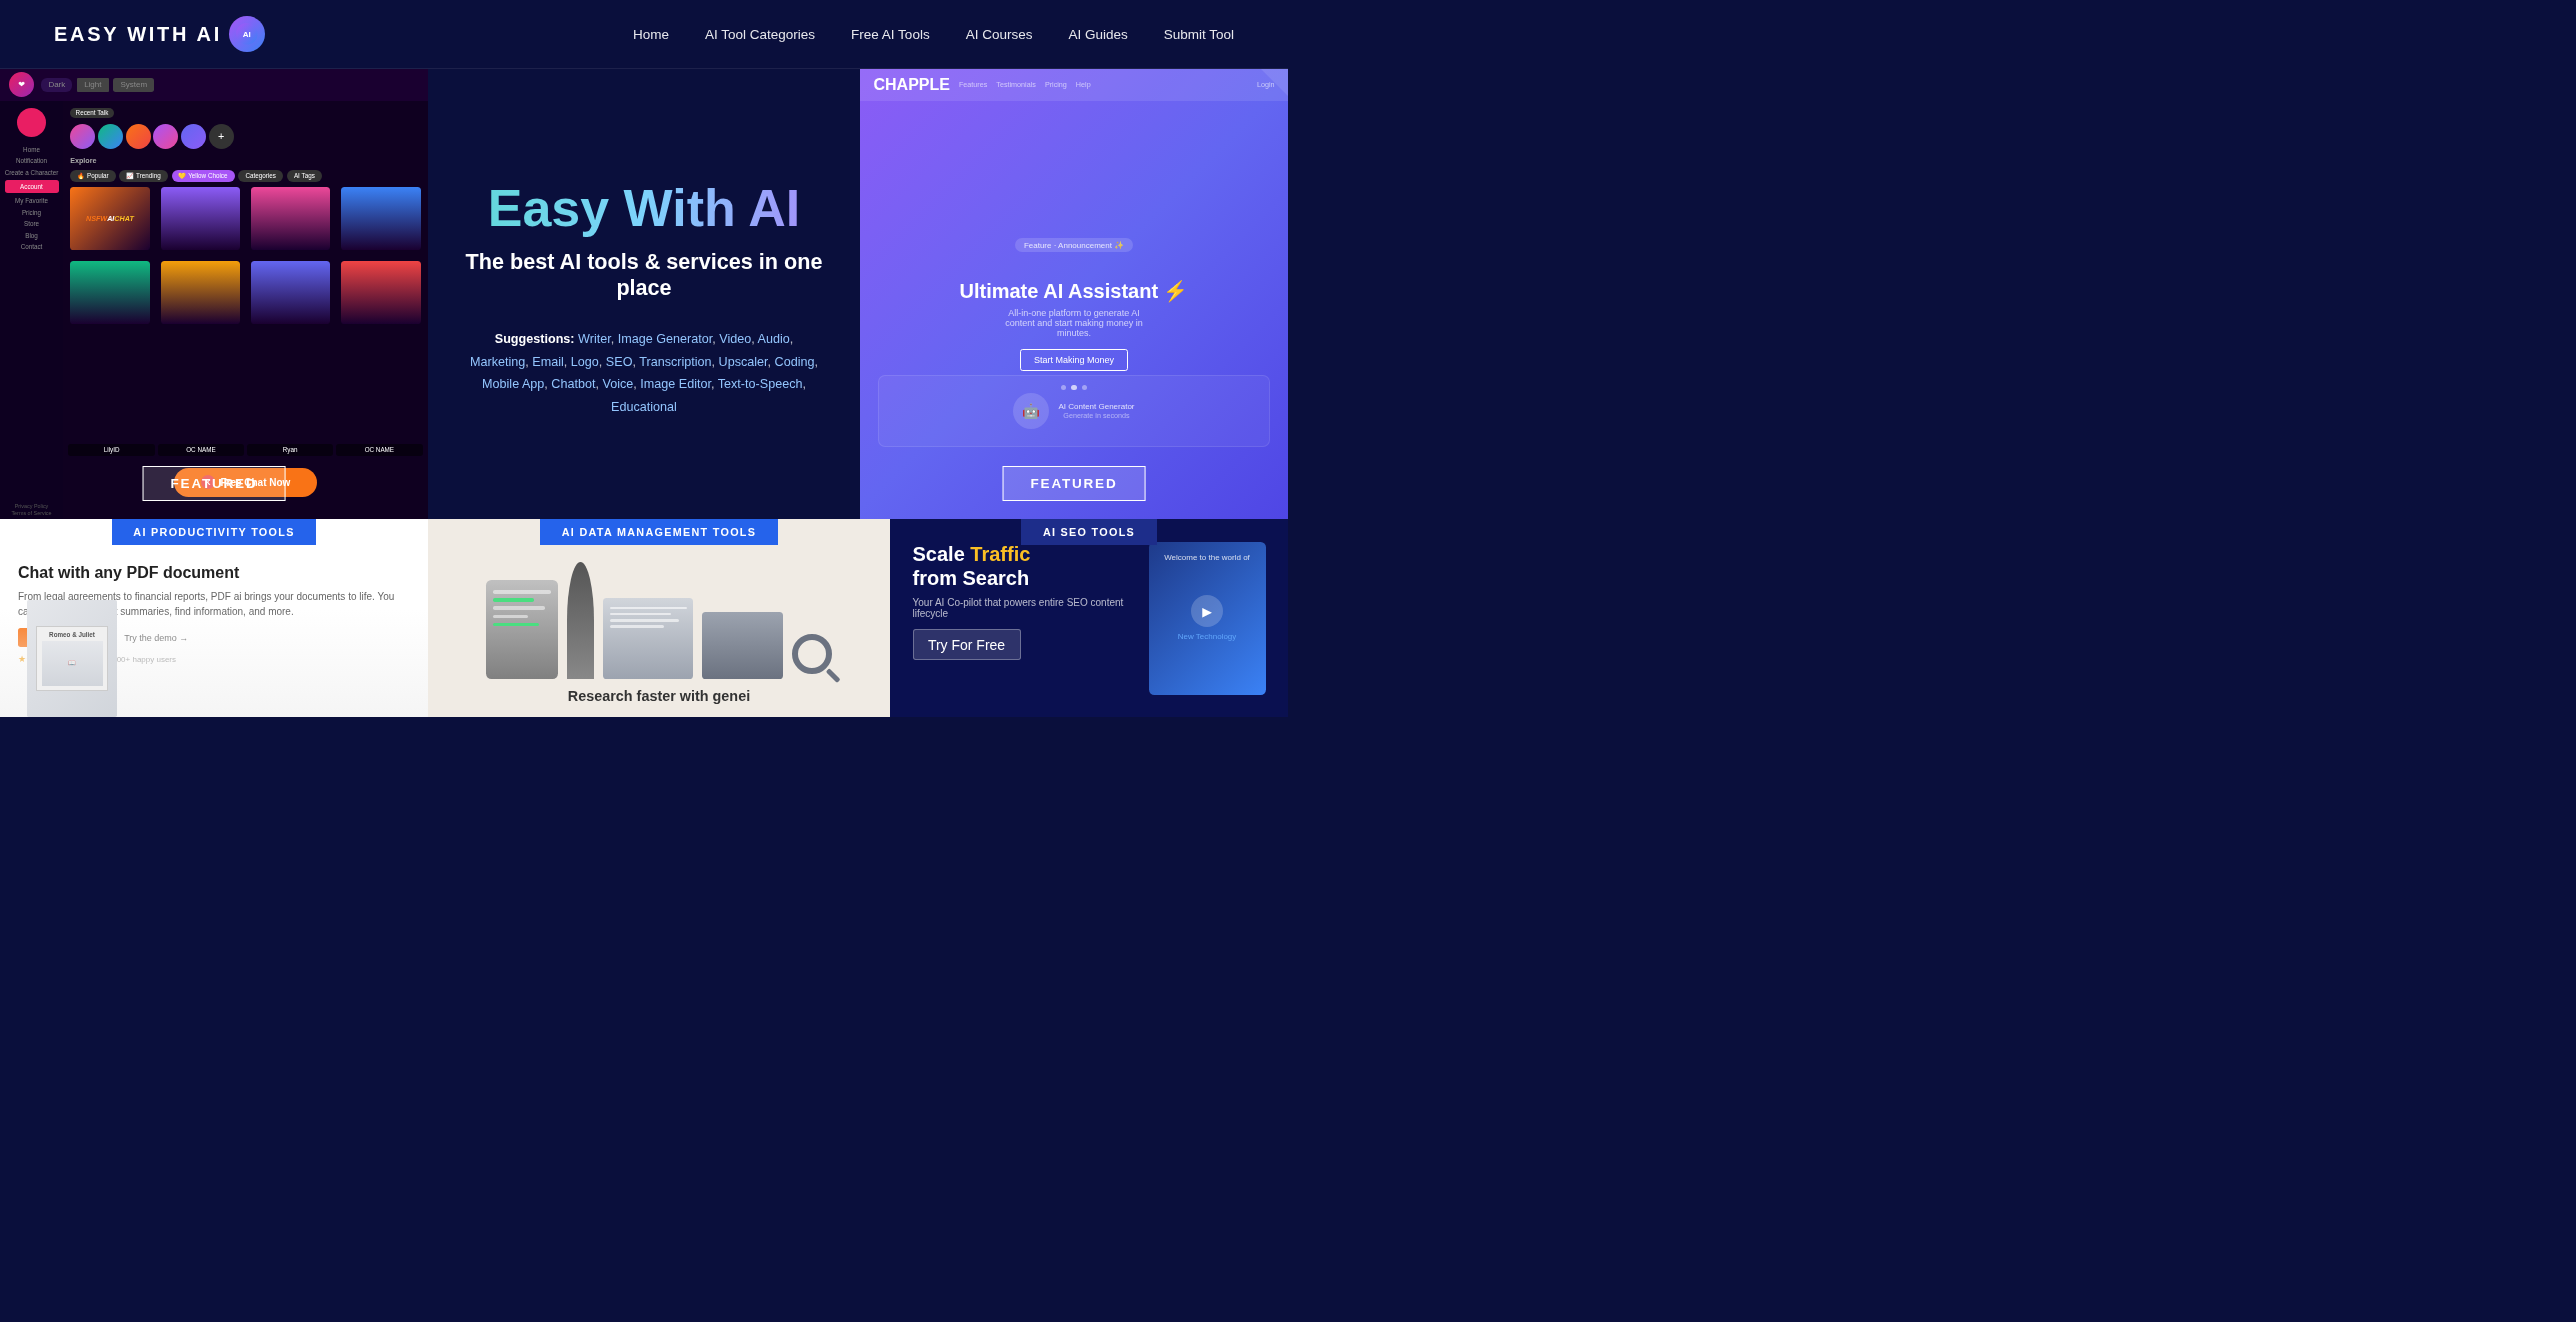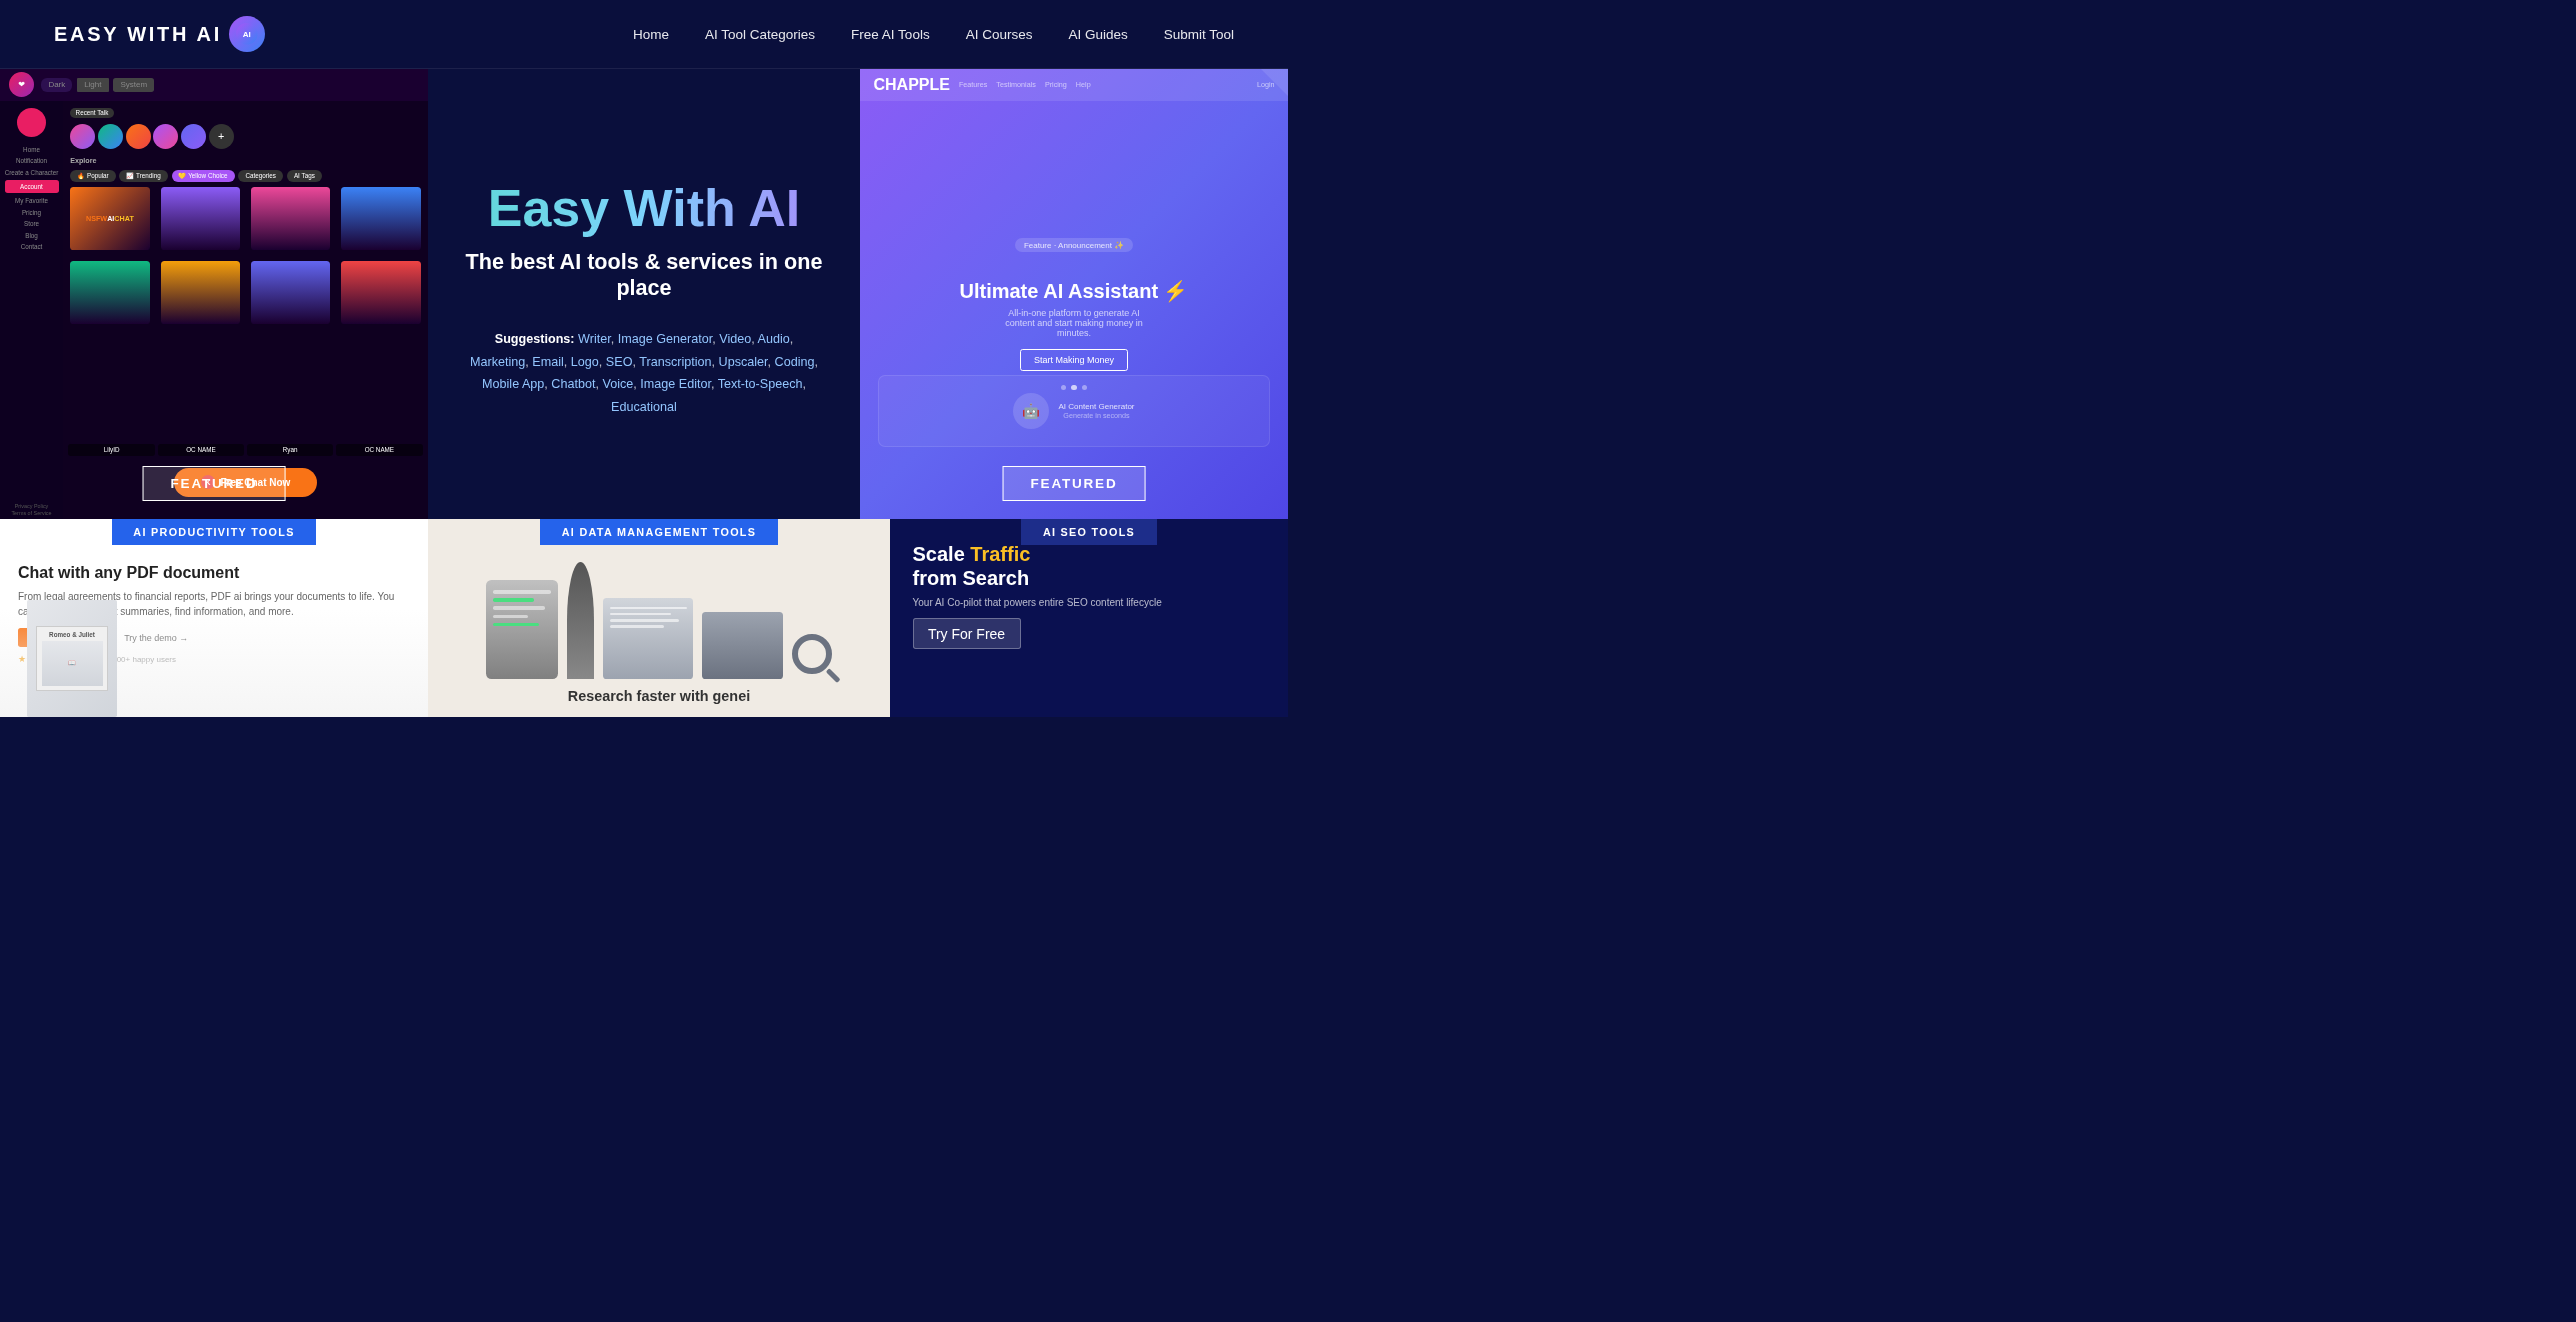--- a/index.html
+++ b/index.html
@@ -511,21 +511,21 @@
           </div>
           <div style="font-size:7.2px;color:#aaa;margin-bottom:5.4px;font-weight:600;">Explore</div>
           <div style="display:flex;gap:3.6px;margin-bottom:5.4px;flex-wrap:wrap;">
             <span style="background:#333;padding:1.8px 7.2px;border-radius:9px;font-size:6.3px;color:white;">🔥 Popular</span>
             <span style="background:#333;padding:1.8px 7.2px;border-radius:9px;font-size:6.3px;color:white;">📈 Trending</span>
             <span style="background:#a855f7;padding:1.8px 7.2px;border-radius:9px;font-size:6.3px;color:white;">💛 Yellow Choice</span>
             <span style="background:#333;padding:1.8px 7.2px;border-radius:9px;font-size:6.3px;color:white;">Categories</span>
             <span style="background:#333;padding:1.8px 7.2px;border-radius:9px;font-size:6.3px;color:white;">AI Tags</span>
           </div>
 
-          <div style="display:grid;grid-template-columns:repeat(4,1fr);gap:11px;">
+          <div style="display:grid;grid-template-columns:repeat(4,1fr);gap:11px;font-style:italic;">
             <div style="height:63px;background:linear-gradient(135deg,#f97316,#1a0030);border-radius:3.6px;display:flex;align-items:center;justify-content:center;font-size:7.2px;color:white;font-weight:900;padding:2.7px;text-align:center;"><span style="color:#f97316">NSFW</span> AI <span style="color:#fbbf24">CHAT</span></div>
             <div style="height:63px;background:linear-gradient(180deg,#8b5cf6,#1a0030);border-radius:3.6px;"></div>
             <div style="height:63px;background:linear-gradient(180deg,#ec4899,#1a0030);border-radius:3.6px;"></div>
             <div style="height:63px;background:linear-gradient(180deg,#3b82f6,#1a0030);border-radius:3.6px;"></div>
             <div style="height:63px;background:linear-gradient(180deg,#10b981,#1a0030);border-radius:3.6px;"></div>
             <div style="height:63px;background:linear-gradient(180deg,#f59e0b,#1a0030);border-radius:3.6px;"></div>
             <div style="height:63px;background:linear-gradient(180deg,#6366f1,#1a0030);border-radius:3.6px;"></div>
             <div style="height:63px;background:linear-gradient(180deg,#ef4444,#1a0030);border-radius:3.6px;"></div>
           </div>
         </div>
@@ -706,18 +706,23 @@
         <div class="cat-badge seo">AI SEO TOOLS</div>
       </div>
       <div class="seo-card-bg">
         <div class="seo-card-text">
           <div class="seo-card-headline">
             <span>Scale </span><span class="highlight">Traffic</span><br><span> from Search</span>
           </div>
           <div class="seo-card-sub">Your AI Co-pilot that powers entire SEO content lifecycle</div>
           <button class="seo-try-btn">Try For Free</button>
         </div>
+        <div class="seo-video-thumb">
+          <div class="seo-video-text">Welcome to the world of</div>
+          <div class="play-btn">▶</div>
+          <div class="new-tech-text">New Technology</div>
+        </div>
       </div>
     </div>
 
   </div>
 </div>
 
 
 </body></html>

